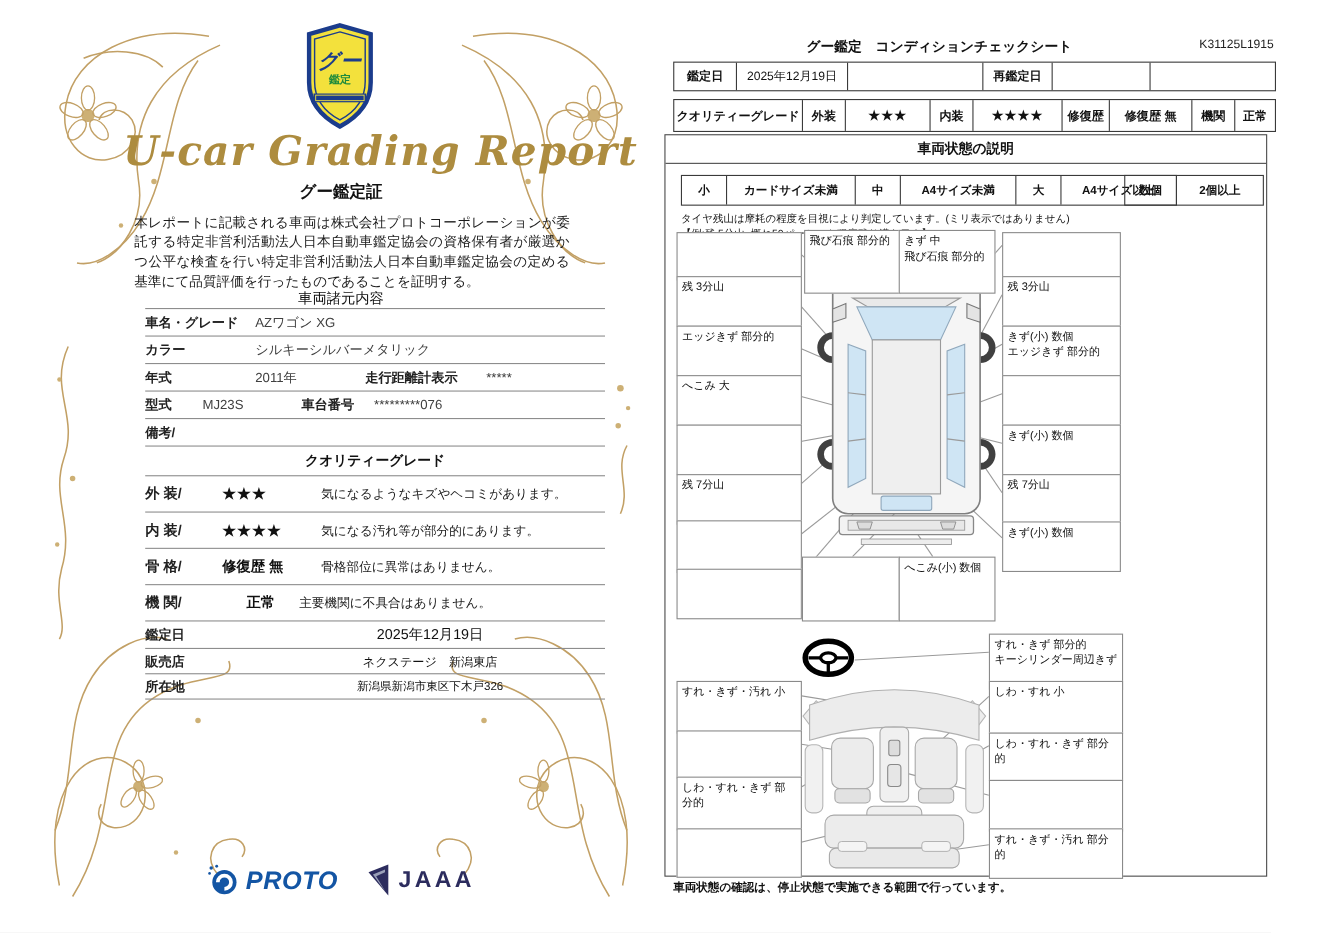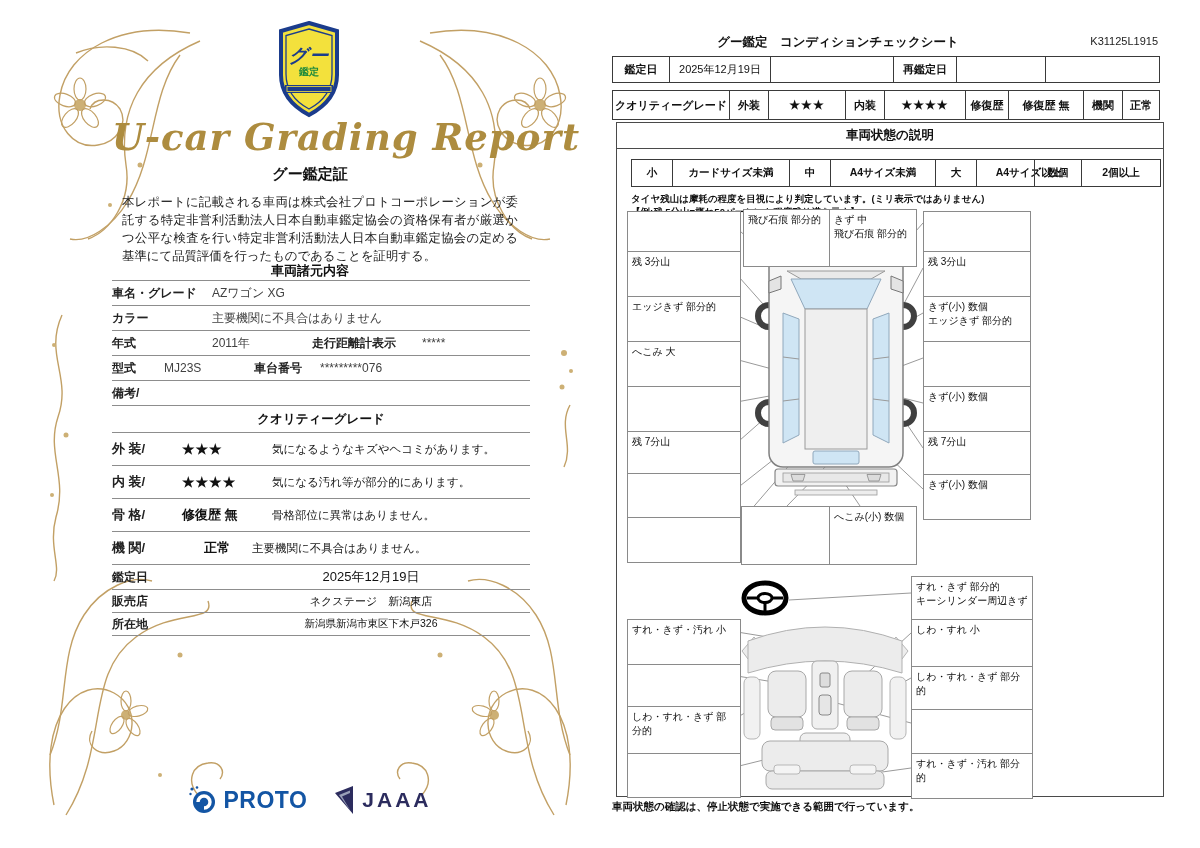--- a/index.html
+++ b/index.html
@@ -18,65 +18,65 @@
                color:#1b3c8c;font-size:19px;letter-spacing:1px;}
   #badge-line2{left:0;top:44px;width:66px;text-align:center;font-weight:bold;
                color:#1e8a3c;font-size:10px;}
 
   #report-title{left:0;top:100px;width:540px;text-align:right;
     font-family:"DejaVu Serif",serif;font-style:italic;font-weight:bold;
     font-size:37px;color:#ad8c3f;letter-spacing:1px;}
   #report-subtitle{left:0;top:150px;width:540px;text-align:center;font-weight:bold;font-size:15px;}
   #intro-text{left:82px;top:179px;width:396px;font-size:12.4px;line-height:1.44;
     text-align:justify;color:#1c1c1c;}
-  #spec-header{left:0;top:247px;width:540px;text-align:center;font-weight:bold;font-size:13px;}
-
-  #spec-table{left:72px;top:265px;width:418px;border-top:1px solid #8d8d8d;}
+  #spec-header{left:0;top:247px;width:540px;text-align:center;font-weight:normal;font-size:13px;}
+
+  #spec-table{left:92px;top:265px;width:418px;border-top:1px solid #8d8d8d;}
   .srow{display:flex;align-items:center;border-bottom:1px solid #8d8d8d;font-size:12px;}
   .srow .lab{width:100px;font-weight:bold;color:#222;flex:none;}
   .srow .val{color:#404040;}
   .h24{height:24px;} .h26{height:26px;} .h32{height:32px;} .h22{height:22px;}
   .gridhead{justify-content:center;font-weight:bold;font-size:12.5px;}
   .grow .lab{width:70px;font-size:13px;}
   .grow .gval{width:90px;font-weight:bold;font-size:13px;flex:none;}
   .grow .stars{letter-spacing:1px;font-size:14px;}
   .grow .desc{font-size:11.5px;color:#1a1a1a;}
   .mrow .mval{flex:1;text-align:center;}
 
   #about{left:86px;top:620px;width:442px;font-size:12px;line-height:1.42;color:#161616;}
   #about-header{font-weight:bold;margin-bottom:2px;font-size:12.5px;}
   .about-item{padding-left:13px;text-indent:-13px;}
 
   #logos{left:0;top:770px;width:540px;display:flex;justify-content:center;gap:26px;align-items:center;}
   .logo-row{display:flex;align-items:center;gap:5px;}
-  #proto-text{font-size:23px;font-weight:800;color:#1355a4;letter-spacing:0.5px;}
+  #proto-text{font-size:23px;font-weight:800;color:#1355a4;letter-spacing:0.5px;font-style:italic;}
   #jaaa-text{font-size:21px;font-weight:800;color:#2c2c5e;letter-spacing:3px;}
 
   
   #right-page{left:600px;top:28px;width:560px;height:808px;font-size:11px;}
-  #rp-title{left:0;top:6px;width:476px;text-align:center;font-weight:bold;font-size:12.5px;}
+  #rp-title{left:16px;top:6px;width:476px;text-align:center;font-weight:bold;font-size:12.5px;}
   #rp-serial{right:2px;top:7px;font-size:11px;color:#222;}
 
   .tbl{display:flex;border:1.4px solid #3a3a3a;background:#fff;}
   .c{border-right:1px solid #3a3a3a;display:flex;align-items:center;justify-content:center;
      font-weight:bold;font-size:11px;text-align:center;}
   .c:last-child{border-right:none;}
   .stars-c{font-size:12px;letter-spacing:1px;}
   #date-table{left:12px;top:28px;width:546px;height:25px;}
   #grade-table{left:12px;top:62px;width:546px;height:28px;}
 
-  #bigbox{left:16px;top:94px;width:546px;height:673px;border:1.5px solid #4a4a4a;}
+  #bigbox{left:4px;top:94px;width:546px;height:673px;border:1.5px solid #4a4a4a;}
   #section-head{left:0;top:0;width:100%;height:25px;border-bottom:1.5px solid #4a4a4a;
     display:flex;align-items:center;justify-content:center;font-weight:bold;font-size:12.5px;}
   #size-legend{left:14px;top:36px;height:26px;border:1.2px solid #3a3a3a;display:flex;}
   #count-legend{left:417px;top:36px;height:26px;border:1.2px solid #3a3a3a;display:flex;}
   .lc{border-right:1px solid #3a3a3a;display:flex;align-items:center;justify-content:center;
       font-weight:bold;font-size:10.5px;}
   .lc:last-child{border-right:none;}
-  #tire-note1,#tire-note2{left:14px;font-size:9.5px;font-weight:bold;color:#111;}
+  #tire-note1,#tire-note2{left:14px;font-size:9.5px;font-weight:normal;color:#111;}
   #tire-note1{top:70px;} #tire-note2{top:83px;}
 
   .bx{border:1px solid #8a8a8a;background:#fff;font-size:10px;line-height:1.35;
       padding:3px 4px;white-space:pre-line;color:#0d0d0d;}
   #notes-col{left:412px;top:86px;width:134px;height:585px;border:1px solid #666;
      background:#fff;padding:8px 7px;font-size:10px;line-height:1.5;white-space:pre-line;color:#0d0d0d;}
   #footer-note{left:12px;top:772px;font-weight:bold;font-size:10.5px;}
   svg{display:block;}
 </style>
 </head>
@@ -169,21 +169,21 @@
     <div id="intro-text" class="abs">本レポートに記載される車両は株式会社プロトコーポレーションが委託する特定非営利活動法人日本自動車鑑定協会の資格保有者が厳選かつ公平な検査を行い特定非営利活動法人日本自動車鑑定協会の定める基準にて品質評価を行ったものであることを証明する。</div>
     <div id="spec-header" class="abs">車両諸元内容</div>
 
     <div id="spec-table" class="abs">
       <div class="srow h24">
         <span class="lab">車名・グレード</span>
         <span class="val">AZワゴン XG</span>
       </div>
       <div class="srow h24">
         <span class="lab">カラー</span>
-        <span class="val">主要機関に不具合はありません</span>
+        <span class="val">シルキーシルバーメタリック</span>
       </div>
       <div class="srow h24">
         <span class="lab">年式</span>
         <span class="val" style="width:100px">2011年</span>
         <span class="lab" style="width:110px">走行距離計表示</span>
         <span class="val">*****</span>
       </div>
       <div class="srow h24">
         <span class="lab" style="width:52px">型式</span>
         <span class="val" style="width:90px">MJ23S</span>

